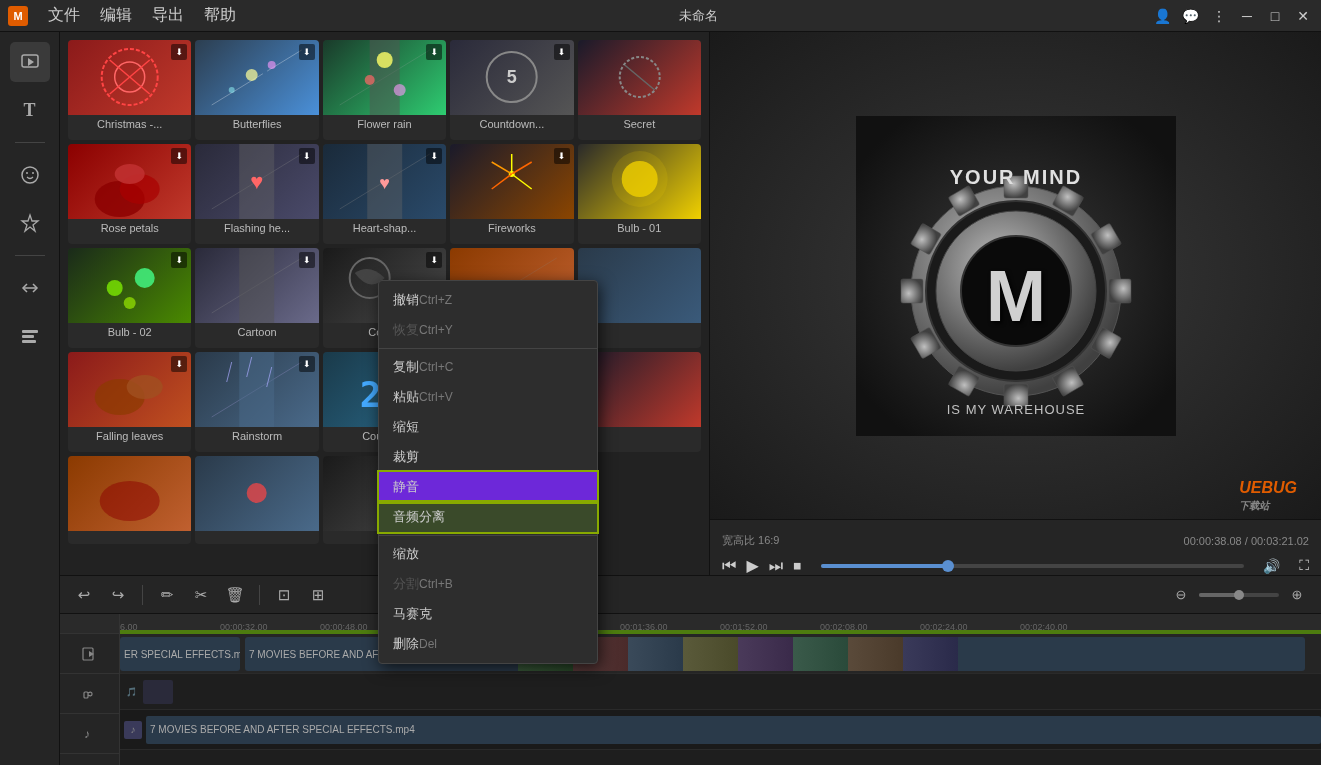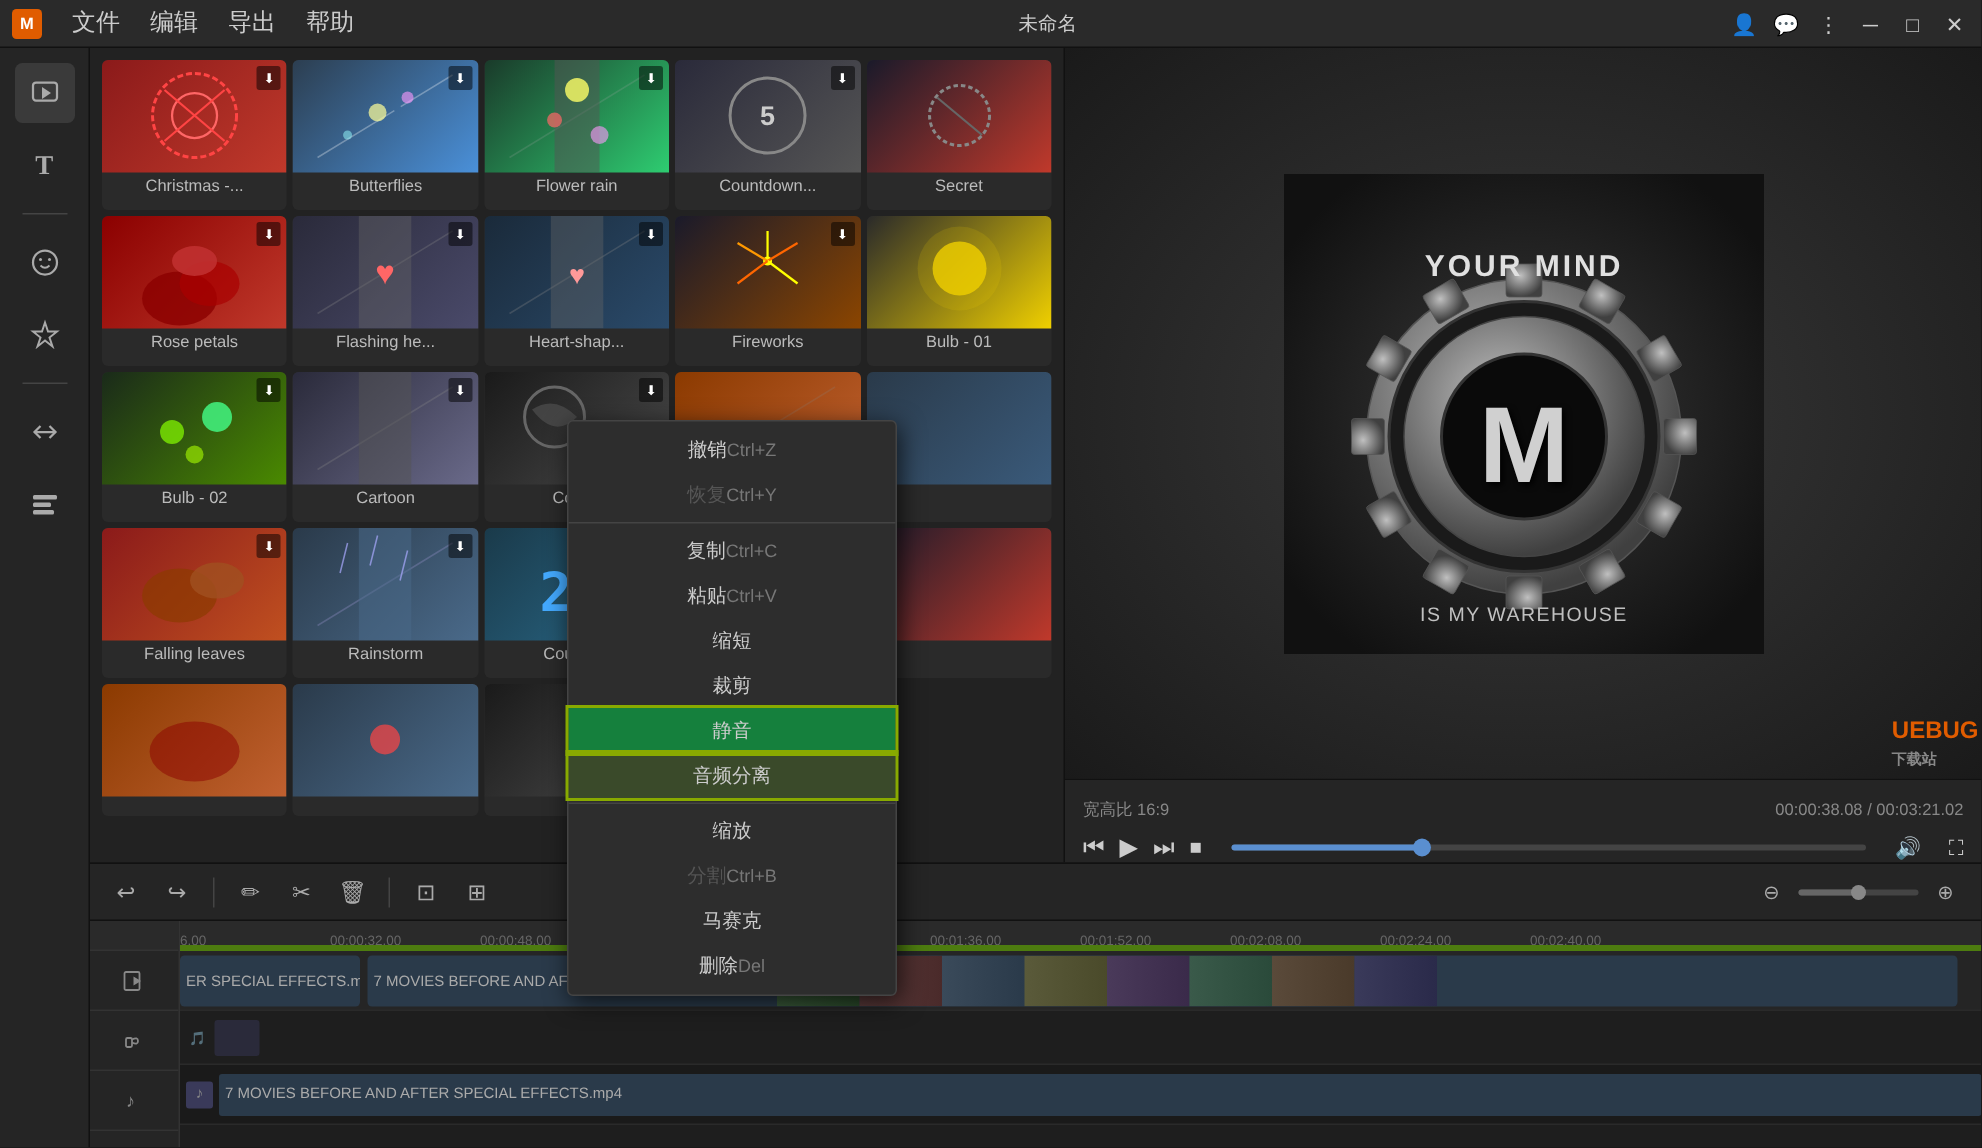--- a/index.html
+++ b/index.html
@@ -57,21 +57,21 @@
     .timeline-ruler { height: 20px; background: #2a2a2a; position: relative; overflow: hidden; border-bottom: 4px solid #4d7c0f; display: flex; align-items: center; padding: 0 60px; }
     .ruler-marks { display: flex; width: 100%; font-size: 9px; color: #666; gap: 0; }
     .track-labels { width: 60px; background: #252525; display: flex; flex-direction: column; border-right: 1px solid #333; flex-shrink: 0; }
     .track-label { height: 40px; display: flex; align-items: center; justify-content: center; font-size: 11px; color: #888; border-bottom: 1px solid #333; }
     .track-row { height: 40px; border-bottom: 1px solid #2a2a2a; position: relative; }
     .track-clip { height: 34px; position: absolute; top: 3px; border-radius: 3px; overflow: hidden; display: flex; align-items: center; }
     .video-track { background: #3a5a7a; }
 
     
     .context-menu { position: absolute; left: 378px; top: 280px; background: #2d2d2d; border: 1px solid #444; border-radius: 4px; width: 220px; padding: 4px 0; z-index: 1000; box-shadow: 2px 4px 16px rgba(0,0,0,0.7); }
-    .ctx-item { display: flex; align-items: center; justify-content: center; padding: 6px 14px; font-size: 13px; color: #ccc; cursor: pointer; }
+    .ctx-item { display: flex; align-items: center; justify-content: flex-start; padding: 6px 14px; font-size: 13px; color: #ccc; cursor: pointer; }
     .ctx-item.disabled { color: #555; cursor: default; }
     .ctx-item.highlighted { background: #3a4a2a; outline: 2px solid #8aaa00; }
     .ctx-shortcut { color: #777; font-size: 12px; }
     .ctx-separator { height: 1px; background: #444; margin: 3px 0; }
 
     
     .gear-preview { width: 100%; height: 100%; display: flex; align-items: center; justify-content: center; background: radial-gradient(ellipse at center, #3a3a3a 0%, #1a1a1a 100%); }
 
     
     .t-christmas { background: linear-gradient(135deg, #8b1a1a, #c0392b); }
@@ -87,21 +87,21 @@
     .t-bulb02 { background: linear-gradient(135deg, #1a2a1a, #4a8a00); }
     .t-cartoon { background: linear-gradient(135deg, #2a2a3a, #6a6a8a); }
     .t-confetti { background: linear-gradient(135deg, #1a1a1a, #4a4a4a); }
     .t-falling { background: linear-gradient(135deg, #8b1a1a, #c05020); }
     .t-rainstorm { background: linear-gradient(135deg, #2a3a4a, #4a6a8a); }
     .t-counte { background: linear-gradient(135deg, #1a3a4a, #2a6a8a); }
     .t-gm { background: linear-gradient(135deg, #1a1a2a, #3a3a5a); }
     .t-r1 { background: linear-gradient(135deg, #8b3a00, #c06030); }
     .t-r2 { background: linear-gradient(135deg, #2a3a4a, #3a5a7a); }
 
-    .watermark { position: absolute; bottom: 6px; right: 2px; font-size: 13px; color: #888; font-weight: bold; }
+    .watermark { position: absolute; bottom: 6px; right: 24px; font-size: 13px; color: #888; font-weight: bold; font-style: italic; }
     .watermark span { color: #e05c00; }
 
     
     svg.gear-svg { width: 320px; height: 320px; }
   </style>
 </head>
 <body>
 
 <div class="titlebar">
   <div class="titlebar-left">
@@ -606,21 +606,21 @@
     <span class="ctx-shortcut">Ctrl+V</span>
   </div>
   <div class="ctx-item">
     <span>缩短</span>
     <span class="ctx-shortcut"></span>
   </div>
   <div class="ctx-item">
     <span>裁剪</span>
     <span class="ctx-shortcut"></span>
   </div>
-  <div class="ctx-item highlighted" style="background:#15803d; outline: 2px solid #88aa00;">
+  <div class="ctx-item highlighted" style="background:#6d28d9; outline: 2px solid #88aa00;">
     <span>静音</span>
     <span class="ctx-shortcut"></span>
   </div>
   <div class="ctx-item highlighted" style="background:#3a4a2a; outline: 2px solid #88aa00;">
     <span>音频分离</span>
     <span class="ctx-shortcut"></span>
   </div>
   <div class="ctx-separator"></div>
   <div class="ctx-item">
     <span>缩放</span>

